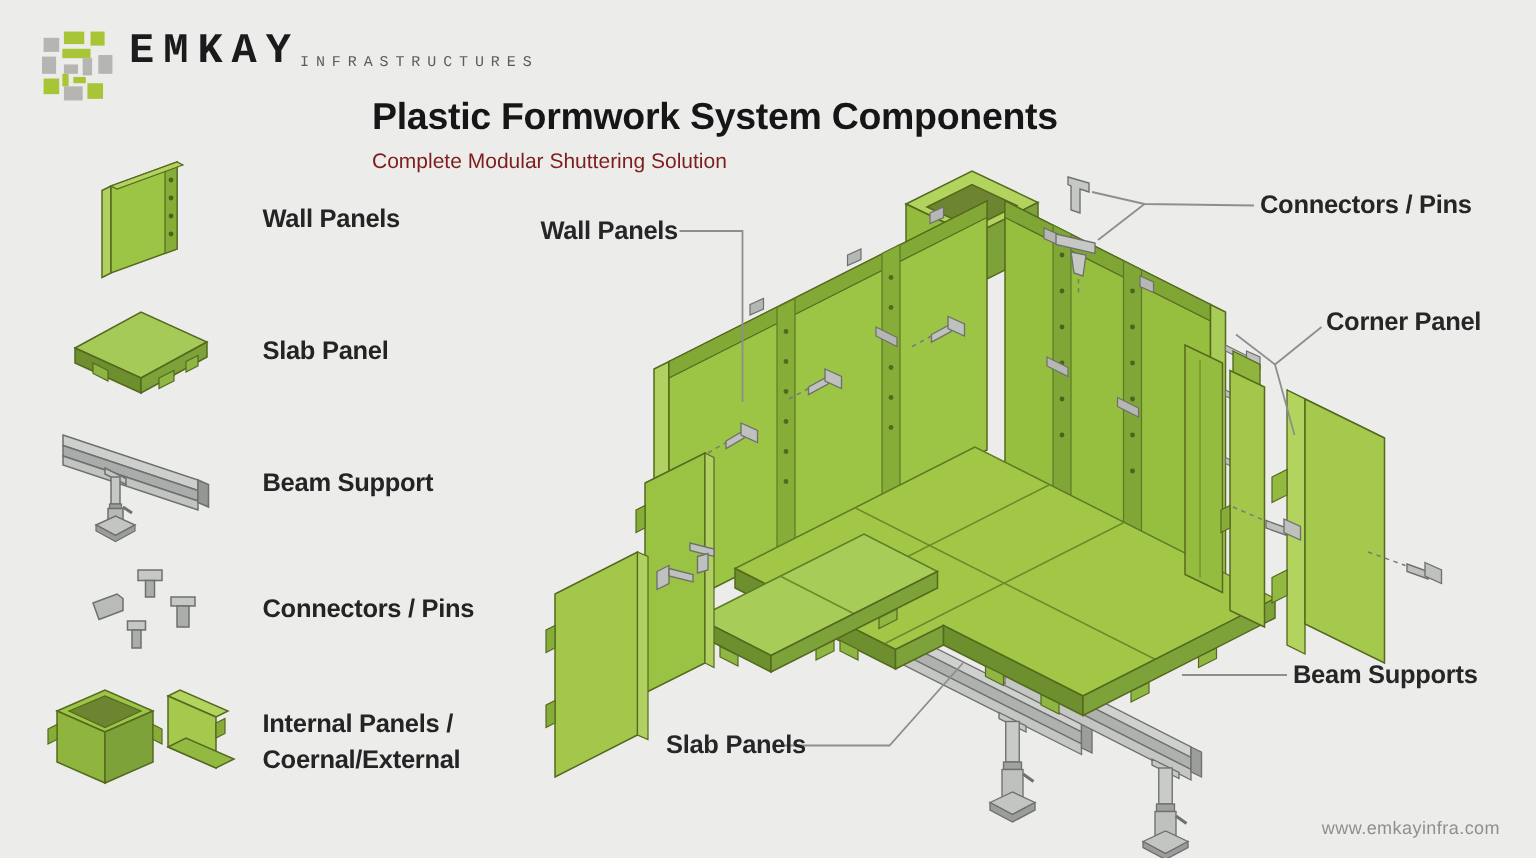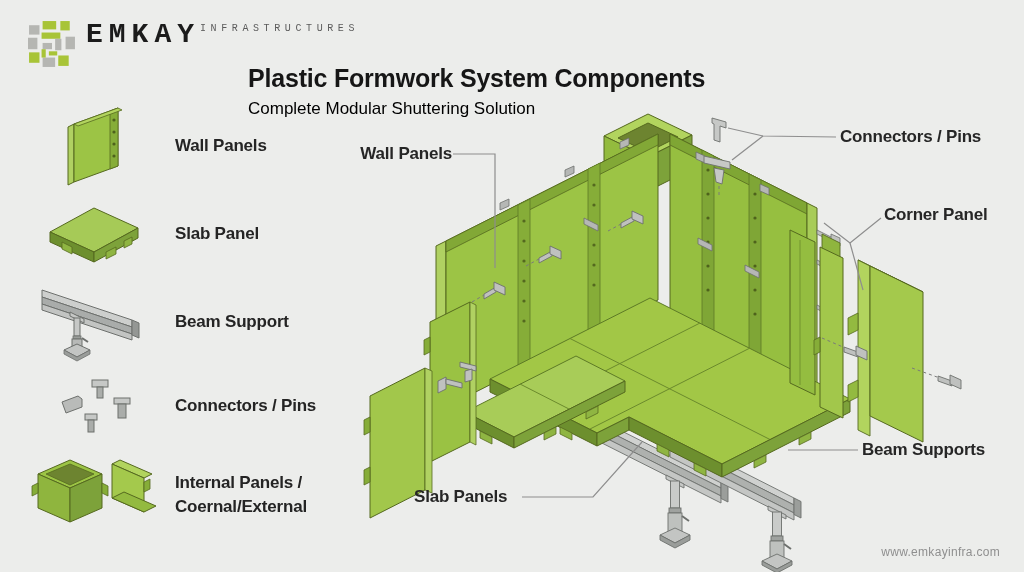--- a/index.html
+++ b/index.html
@@ -3,24 +3,24 @@
 <meta charset="utf-8">
 <style>
   html,body{margin:0;padding:0;background:#ffffff;}
   .stage{position:relative;width:1024px;height:572px;background:#ecedeb;overflow:hidden;
          font-family:"Liberation Sans",sans-serif;}
   
   .logo{position:absolute;left:28px;top:20px;display:flex;align-items:flex-start;}
   .logo-mark{width:48px;height:48px;margin-right:10px;}
   .logo-text{display:flex;flex-direction:row;font-family:Liberation Mono, monospace;}
   .logo-name{font-size:28px;font-weight:700;color:#1b1b1b;letter-spacing:6px;line-height:30px;}
-  .logo-tagline{font-size:10px;font-weight:400;color:#5b5b5b;letter-spacing:4.6px;margin-top:3px;}
+  .logo-tagline{font-size:10px;font-weight:400;color:#5b5b5b;letter-spacing:4.6px;margin-top:17px;}
   .title-block{position:absolute;left:248px;top:28px;width:530px;margin-top:36px;}
   .main-title{font-size:25px;font-weight:700;color:#161616;letter-spacing:-0.2px;white-space:nowrap;}
-  .subtitle{font-size:17px;font-weight:400;color:#000000;margin-top:6px;}
+  .subtitle{font-size:14px;font-weight:400;color:#7f1d1d;margin-top:6px;}
   
   .side-item-icon{position:absolute;}
   .side-label{position:absolute;left:175px;font-size:17px;font-weight:700;color:#242424;
               letter-spacing:-0.2px;white-space:nowrap;line-height:24px;}
   
   .scene{position:absolute;left:340px;top:90px;width:684px;height:482px;}
   .callout{position:absolute;font-size:17px;font-weight:700;color:#262626;letter-spacing:-0.2px;
            white-space:nowrap;}
   .callout.right-align{text-align:right;}
   .website{position:absolute;right:24px;bottom:13px;font-size:12px;color:#8f8f8f;letter-spacing:0.3px;text-align:right;}
@@ -326,17 +326,17 @@
       <path d="M541,128 L510,153 L484,133"></path>
       <path d="M510,153 L523,200"></path>
       <path d="M182,407 L253,407 L302,352"></path>
       <path d="M518,360 L448,360"></path>
     </g>
   </svg>
 
   <div class="callout right-align" style="left:340px;top:144px;width:112px">Wall Panels</div>
   <div class="callout" style="left:840px;top:127px">Connectors / Pins</div>
   <div class="callout" style="left:884px;top:205px">Corner Panel</div>
-  <div class="callout" style="left:414px;top:487px">Slab Panels</div>
+  <div class="callout" style="left:444px;top:487px">Slab Panels</div>
   <div class="callout" style="left:862px;top:440px">Beam Supports</div>
 
   <div class="website">www.emkayinfra.com</div>
 </div>
 
 </body></html>

